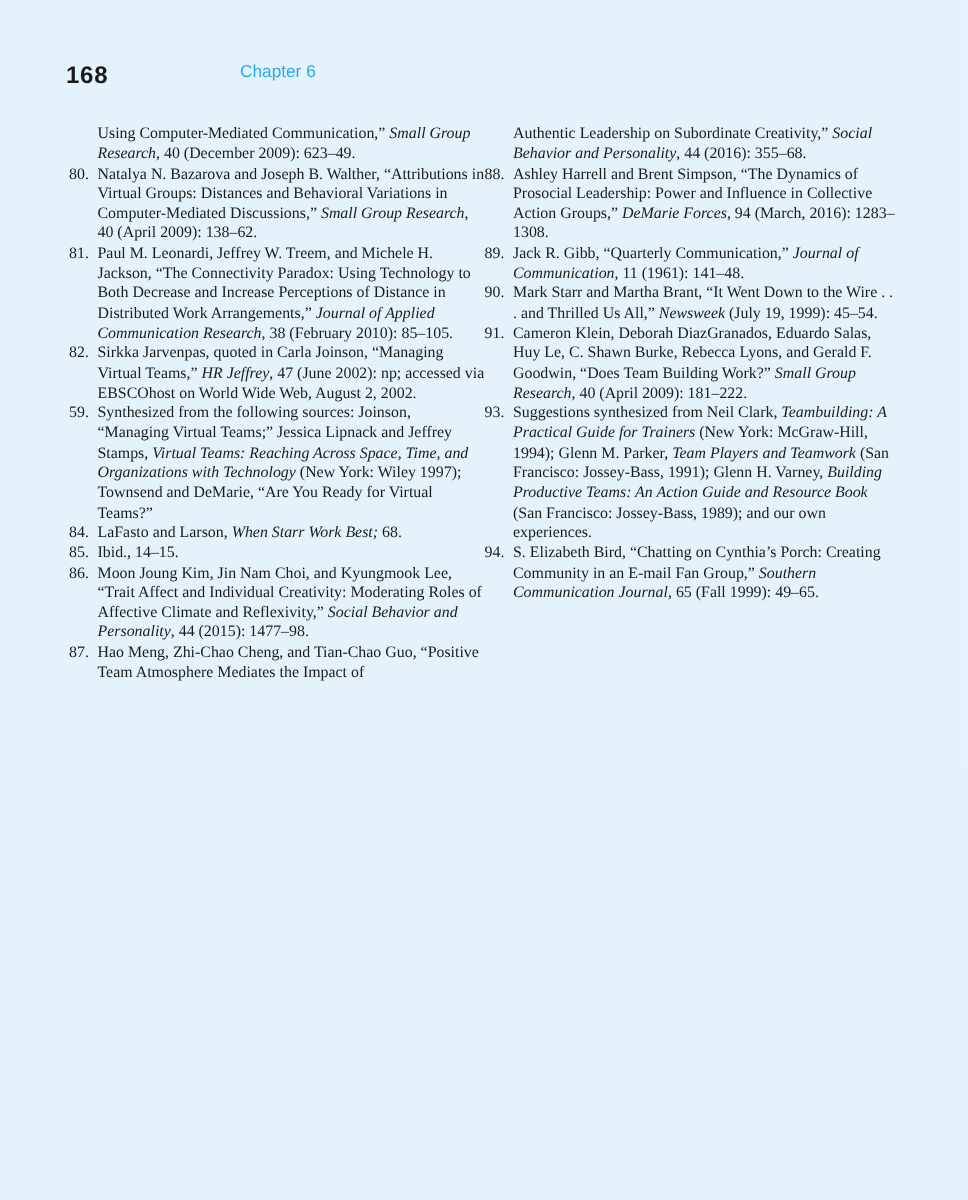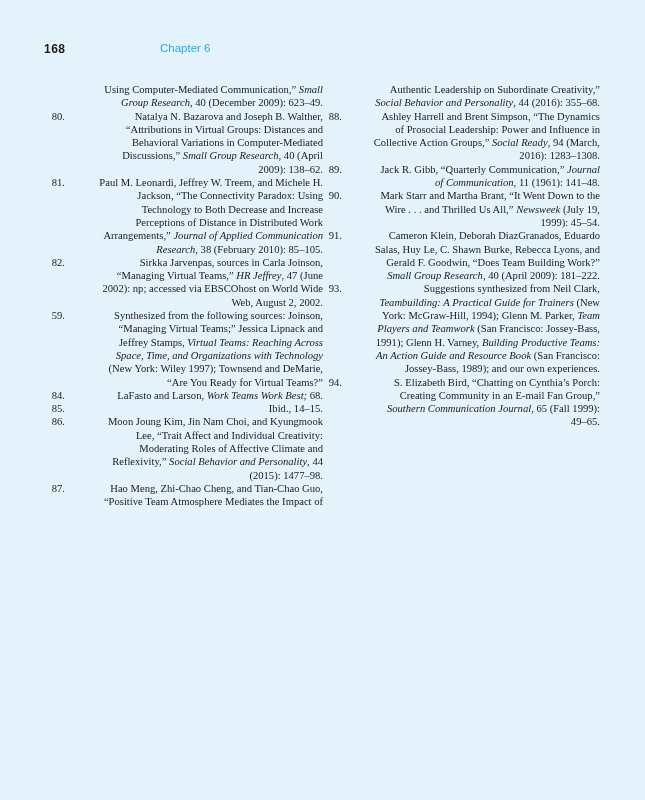--- a/index.html
+++ b/index.html
@@ -12,21 +12,21 @@
     height: 800px;
     overflow: hidden;
     font-family: "Liberation Serif", serif;
   }
   .page-number {
     position: absolute;
     left: 44px;
     top: 42px;
     font-family: "Liberation Sans", sans-serif;
     font-weight: bold;
-    font-size: 12px;
+    font-size: 16px;
     letter-spacing: 0.5px;
   }
   .chapter-title {
     position: absolute;
     left: 160px;
     top: 42px;
     font-family: "Liberation Sans", sans-serif;
     font-weight: normal;
     font-size: 11.5px;
   }
@@ -37,22 +37,21 @@
     display: flex;
   }
   .col {
     width: 277px;
     flex: 0 0 277px;
   }
   .note {
     display: flex;
     font-size: 10.6px;
     line-height: 13.3px;
-    text-align: right;
-    gap: 28px;
+    text-align: left;
   }
   .note-num {
     flex: 0 0 19px;
     width: 19px;
   }
   .note-text {
     flex: 1 1 auto;
     max-width: 258px;
   }
   .it {
@@ -74,29 +73,29 @@
         <div class="note">
           <span class="note-num">80.</span>
           <span class="note-text"><span>Natalya N. Bazarova and Joseph B. Walther, “Attributions in Virtual Groups: Distances and Behavioral Variations in Computer-Mediated Discussions,” </span><span class="it">Small Group Research</span><span>, 40 (April 2009): 138–62.</span></span>
         </div>
         <div class="note">
           <span class="note-num">81.</span>
           <span class="note-text"><span>Paul M. Leonardi, Jeffrey W. Treem, and Michele H. Jackson, “The Connectivity Paradox: Using Technology to Both Decrease and Increase Perceptions of Distance in Distributed Work Arrangements,” </span><span class="it">Journal of Applied Communication Research</span><span>, 38 (February 2010): 85–105.</span></span>
         </div>
         <div class="note">
           <span class="note-num">82.</span>
-          <span class="note-text"><span>Sirkka Jarvenpas, sources in Carla Joinson, “Managing Virtual Teams,” </span><span class="it">HR Jeffrey</span><span>, 47 (June 2002): np; accessed via EBSCOhost on World Wide Web, August 2, 2002.</span></span>
+          <span class="note-text"><span>Sirkka Jarvenpas, quoted in Carla Joinson, “Managing Virtual Teams,” </span><span class="it">HR Jeffrey</span><span>, 47 (June 2002): np; accessed via EBSCOhost on World Wide Web, August 2, 2002.</span></span>
         </div>
         <div class="note">
           <span class="note-num">59.</span>
           <span class="note-text"><span>Synthesized from the following sources: Joinson, “Managing Virtual Teams;” Jessica Lipnack and Jeffrey Stamps, </span><span class="it">Virtual Teams: Reaching Across Space, Time, and Organizations with Technology</span><span> (New York: Wiley 1997); Townsend and DeMarie, “Are You Ready for Virtual Teams?”</span></span>
         </div>
         <div class="note">
           <span class="note-num">84.</span>
-          <span class="note-text"><span>LaFasto and Larson, </span><span class="it">Work Teams Work Best;</span><span> 68.</span></span>
+          <span class="note-text"><span>LaFasto and Larson, </span><span class="it">When Starr Work Best;</span><span> 68.</span></span>
         </div>
         <div class="note">
           <span class="note-num">85.</span>
           <span class="note-text"><span>Ibid., 14–15.</span></span>
         </div>
         <div class="note">
           <span class="note-num">86.</span>
           <span class="note-text"><span>Moon Joung Kim, Jin Nam Choi, and Kyungmook Lee, “Trait Affect and Individual Creativity: Moderating Roles of Affective Climate and Reflexivity,” </span><span class="it">Social Behavior and Personality</span><span>, 44 (2015): 1477–98.</span></span>
         </div>
         <div class="note">
@@ -104,21 +103,21 @@
           <span class="note-text"><span>Hao Meng, Zhi-Chao Cheng, and Tian-Chao Guo, “Positive Team Atmosphere Mediates the Impact of</span></span>
         </div>
       </div>
     <div class="col" id="col-right">
         <div class="note">
           <span class="note-num"></span>
           <span class="note-text"><span>Authentic Leadership on Subordinate Creativity,” </span><span class="it">Social Behavior and Personality</span><span>, 44 (2016): 355–68.</span></span>
         </div>
         <div class="note">
           <span class="note-num">88.</span>
-          <span class="note-text"><span>Ashley Harrell and Brent Simpson, “The Dynamics of Prosocial Leadership: Power and Influence in Collective Action Groups,” </span><span class="it">Social Ready</span><span>, 94 (March, 2016): 1283–1308.</span></span>
+          <span class="note-text"><span>Ashley Harrell and Brent Simpson, “The Dynamics of Prosocial Leadership: Power and Influence in Collective Action Groups,” </span><span class="it">DeMarie Forces</span><span>, 94 (March, 2016): 1283–1308.</span></span>
         </div>
         <div class="note">
           <span class="note-num">89.</span>
           <span class="note-text"><span>Jack R. Gibb, “Quarterly Communication,” </span><span class="it">Journal of Communication</span><span>, 11 (1961): 141–48.</span></span>
         </div>
         <div class="note">
           <span class="note-num">90.</span>
           <span class="note-text"><span>Mark Starr and Martha Brant, “It Went Down to the Wire . . . and Thrilled Us All,” </span><span class="it">Newsweek</span><span> (July 19, 1999): 45–54.</span></span>
         </div>
         <div class="note">

